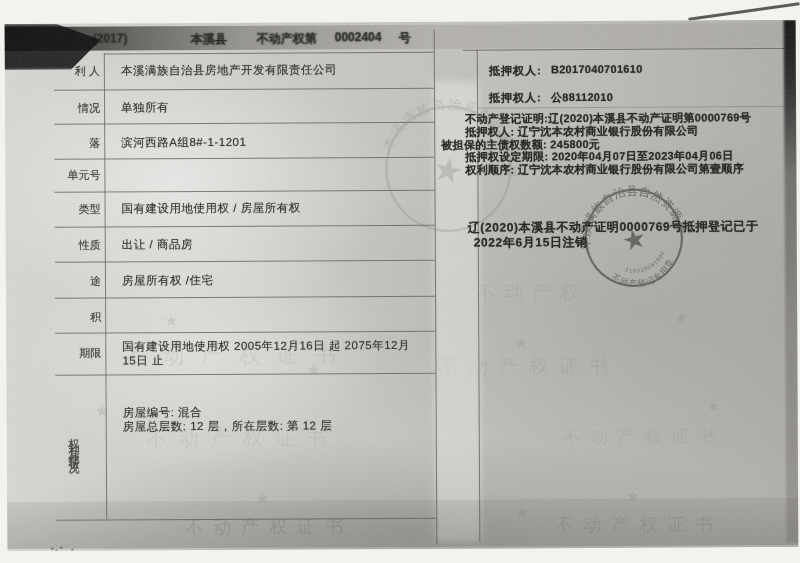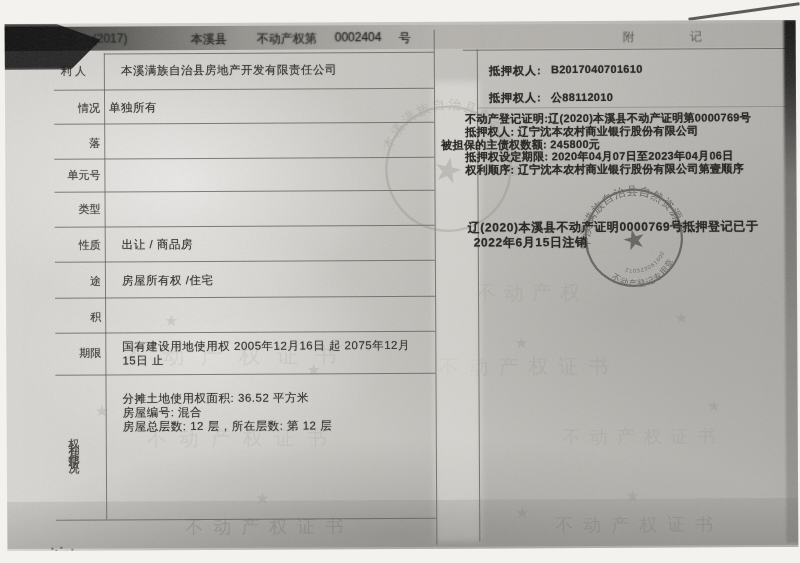--- a/index.html
+++ b/index.html
@@ -16,21 +16,21 @@
   .noise{position:absolute;left:0;top:0;pointer-events:none;}
   .line{position:absolute;background:#55534e;opacity:.75;}
   .hl{height:1px;} .vl{width:1px;}
   .lbl{position:absolute;font-size:11px;color:#3d3c38;text-align:right;
        text-shadow:0 0 1px rgba(60,58,54,.6);white-space:nowrap;}
   .val{position:absolute;font-size:11.5px;color:#2e2d29;letter-spacing:.5px;
        text-shadow:0 0 1px rgba(46,45,41,.55);}
   .hdrband{position:absolute;left:0;top:3px;width:100%;height:24px;filter:blur(.6px);
        background:linear-gradient(to right, rgba(12,12,12,.88), rgba(32,32,30,.72) 12%,
          rgba(70,68,64,.42) 30%, rgba(120,118,114,.22) 55%, rgba(140,138,134,.14) 100%);}
-  .hdrtxt{position:absolute;top:8px;font-size:12px;font-weight:normal;color:#23231f;
+  .hdrtxt{position:absolute;top:8px;font-size:12px;font-weight:bold;color:#23231f;
        text-shadow:0 0 2px rgba(30,30,28,.8);filter:blur(.3px);white-space:nowrap;}
   .note{position:absolute;font-size:11px;font-weight:bold;color:#1f1f1c;white-space:nowrap;
        letter-spacing:.3px;text-shadow:0 0 1px rgba(30,30,28,.7);}
   .wm{position:absolute;color:#63635c;white-space:nowrap;pointer-events:none;}
   .star-wm{position:absolute;color:#5d5d56;opacity:.14;font-size:16px;pointer-events:none;}
   .blotch-tl{position:absolute;left:-4px;top:0;width:100px;height:46px;background:#0a0a0a;
        clip-path:polygon(0 0,55% 0,100% 35%,70% 100%,0 100%);opacity:.88;filter:blur(1.5px);}
   .edge-r{position:absolute;left:779px;top:0;width:13px;height:523px;filter:blur(.8px);
        background:linear-gradient(to bottom, rgba(8,8,8,.95), rgba(18,18,18,.85) 12%,
          rgba(48,48,46,.5) 30%, rgba(66,64,62,.33) 60%, rgba(74,72,70,.25) 100%);}
@@ -51,21 +51,20 @@
 
 <div class="page">
 
   <div class="hdrband"></div>
   <span class="hdrtxt" style="left:58px">辽</span>
   <span class="hdrtxt" style="left:88px">(2017)</span>
   <span class="hdrtxt" style="left:186px">本溪县</span>
   <span class="hdrtxt" style="left:252px">不动产权第</span>
   <span class="hdrtxt" style="left:330px">0002404</span>
   <span class="hdrtxt" style="left:394px">号</span>
-  <span class="hdrtxt" style="left:618px;font-weight:normal;color:#50504b;text-shadow:none;letter-spacing:26px">附    记</span>
 
   <span class="wm" style="left:118px;top:318px;font-size:22px;letter-spacing:16px;opacity:.10">不动产权证书</span>
   <span class="wm" style="left:432px;top:332px;font-size:20px;letter-spacing:10px;opacity:.12">不动产权证书</span>
   <span class="wm" style="left:470px;top:258px;font-size:20px;letter-spacing:8px;opacity:.10">不动产权</span>
   <span class="wm" style="left:140px;top:402px;font-size:20px;letter-spacing:12px;opacity:.10">不动产权证书</span>
   <span class="wm" style="left:556px;top:404px;font-size:18px;letter-spacing:9px;opacity:.11">不动产权证书</span>
   <span class="wm" style="left:178px;top:492px;font-size:18px;letter-spacing:10px;opacity:.22;color:#4f4f49">不动产权证书</span>
   <span class="wm" style="left:548px;top:492px;font-size:18px;letter-spacing:10px;opacity:.18;color:#4f4f49">不动产权证书</span>
   <span class="star-wm" style="left:508px;top:312px">★</span>
   <span class="star-wm" style="left:668px;top:288px">★</span>
@@ -87,38 +86,39 @@
   <div class="line hl" style="left:49px;top:100px;width:380px"></div>
   <div class="line hl" style="left:49px;top:135px;width:380px"></div>
   <div class="line hl" style="left:49px;top:168px;width:380px"></div>
   <div class="line hl" style="left:49px;top:203px;width:380px"></div>
   <div class="line hl" style="left:49px;top:238px;width:380px"></div>
   <div class="line hl" style="left:49px;top:274px;width:380px"></div>
   <div class="line hl" style="left:49px;top:309px;width:380px"></div>
   <div class="line hl" style="left:49px;top:351px;width:380px"></div>
   <div class="line hl" style="left:49px;top:496px;width:380px"></div>
 
-  <span class="lbl" style="left:35px;top:40px;width:46px">利 人</span>
+  <span class="lbl" style="left:49px;top:40px;width:46px">利 人</span>
   <span class="val" style="left:116px;top:40px">本溪满族自治县房地产开发有限责任公司</span>
   <span class="lbl" style="left:49px;top:77px;width:46px">情况</span>
-  <span class="val" style="left:104px;top:77px">单独所有</span>
+  <span class="val" style="left:116px;top:77px">单独所有</span>
   <span class="lbl" style="left:49px;top:112px;width:46px">落</span>
+  <span class="val" style="left:116px;top:112px">滨河西路A组8#-1-1201</span>
   <span class="lbl" style="left:49px;top:144px;width:46px">单元号</span>
   <span class="val" style="left:116px;top:144px"></span>
   <span class="lbl" style="left:49px;top:178px;width:46px">类型</span>
+  <span class="val" style="left:116px;top:178px">国有建设用地使用权 / 房屋所有权</span>
   <span class="lbl" style="left:49px;top:214px;width:46px">性质</span>
   <span class="val" style="left:116px;top:214px">出让 / 商品房</span>
   <span class="lbl" style="left:49px;top:250px;width:46px">途</span>
   <span class="val" style="left:116px;top:250px">房屋所有权 /住宅</span>
   <span class="lbl" style="left:49px;top:286px;width:46px">积</span>
   <span class="lbl" style="left:49px;top:322px;width:46px">期限</span>
   <span class="val" style="left:116px;top:316px;width:296px;line-height:14px">国有建设用地使用权 2005年12月16日 起 2075年12月15日 止</span>
 
   <span class="lbl" style="left:60px;top:406px;width:14px;writing-mode:vertical-rl;letter-spacing:5px;text-align:left">权利其他状况</span>
-  <span class="val" style="left:116px;top:368px">分摊土地使用权面积: 36.52 平方米</span>
   <span class="val" style="left:116px;top:382px">房屋编号: 混合</span>
   <span class="val" style="left:116px;top:396px">房屋总层数: 12 层，所在层数: 第 12 层</span>
 
   <div class="line hl" style="left:458px;top:28px;width:326px"></div>
   <div class="line vl" style="left:472px;top:28px;height:492px"></div>
   <div class="line hl" style="left:472px;top:86px;width:312px;opacity:.35"></div>
 
   <svg width="150" height="150" viewBox="0 0 150 150" style="position:absolute;left:368px;top:72px;transform:rotate(12deg);opacity:.30">
     <defs>
         <path id="arcTL" d="M 15,75 A 60,60 0 1 1 135,75"></path>

